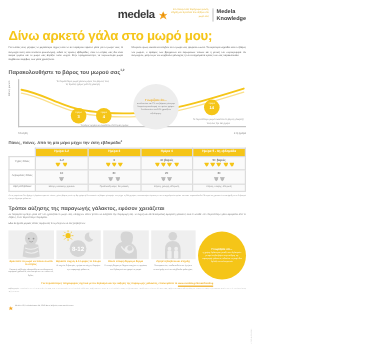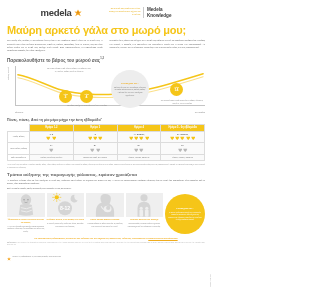--- a/index.html
+++ b/index.html
@@ -5,21 +5,21 @@
   * { box-sizing: border-box; margin: 0; padding: 0; }
   html, body {
     width: 212px; height: 300px;
     background: #ffffff;
     font-family: "Liberation Sans", sans-serif;
     overflow: hidden;
   }
   .page { position: relative; width: 212px; height: 300px; background:#fff; padding: 0 7px; }
 
   
-  .header { display:flex; align-items:flex-start; justify-content:center; padding-top:7px;gap:24px; }
+  .header { display:flex; align-items:flex-start; justify-content:flex-end; padding-top:7px; }
   .logo-wrap { display:flex; align-items:center; gap:3px; }
   .logo-word { font-size:9.5px; font-weight:700; color:#3b3b3b; letter-spacing:-0.3px; }
   .logo-mark { width:8px; height:8px; position:relative; }
   .logo-mark svg { display:block; }
   .kn-wrap { display:flex; align-items:flex-start; gap:3px; }
   .kn-claim { font-size:1.9px; line-height:1.45; color:#e8b11e; text-align:right; width:34px; }
   .kn-div { width:0.5px; background:#c9c9c9; align-self:stretch; }
   .kn-title { font-size:4.6px; font-weight:700; color:#3b3b3b; line-height:1.22; }
 
   
@@ -125,21 +125,21 @@
     <div class="kn-wrap">
       <div class="kn-claim">Στο πλευρό σας παρέχουμε γνώση, στήριξη και προϊόντα που αξίζουν στο μωρό σας</div>
       <div class="kn-div"></div>
       <div class="kn-title">
         <div>Medela</div>
         <div>Knowledge</div>
       </div>
     </div>
   </div>
 
-  <h1 class="main-title">Μαύρη αρκετό γάλα στο μωρό μου;</h1>
+  <h1 class="main-title">Δίνω αρκετό γάλα στο μωρό μου;</h1>
 
   <div class="intro">
     <p>Για πολλές νέες μητέρες το μεγαλύτερο άγχος είναι το αν παράγουν αρκετό γάλα για το μωρό τους. Η ανησυχία αυτή είναι απόλυτα φυσιολογική, ειδικά τις πρώτες εβδομάδες, όταν το στήθος σας δεν είναι ακόμα γεμάτο και το μωρό σας θηλάζει πολύ συχνά. Στην πραγματικότητα, τα περισσότερα μωρά λαμβάνουν ακριβώς όσο γάλα χρειάζονται.</p>
     <p>Μπορείτε όμως εύκολα να ελέγξετε αν το μωρό σας τρέφεται σωστά. Τα κυριότερα σημάδια είναι το βάρος του μωρού, ο αριθμός των βρεγμένων και λερωμένων πανών και η γενική του συμπεριφορά. Αν ανησυχείτε, μιλήστε με τον σύμβουλο γαλουχίας ή τον επαγγελματία υγείας που σας παρακολουθεί.</p>
   </div>
 
   <div class="sec-head">
     <span>Παρακολουθήστε το βάρος του μωρού σας</span><sup>1,2</sup>
   </div>
 

